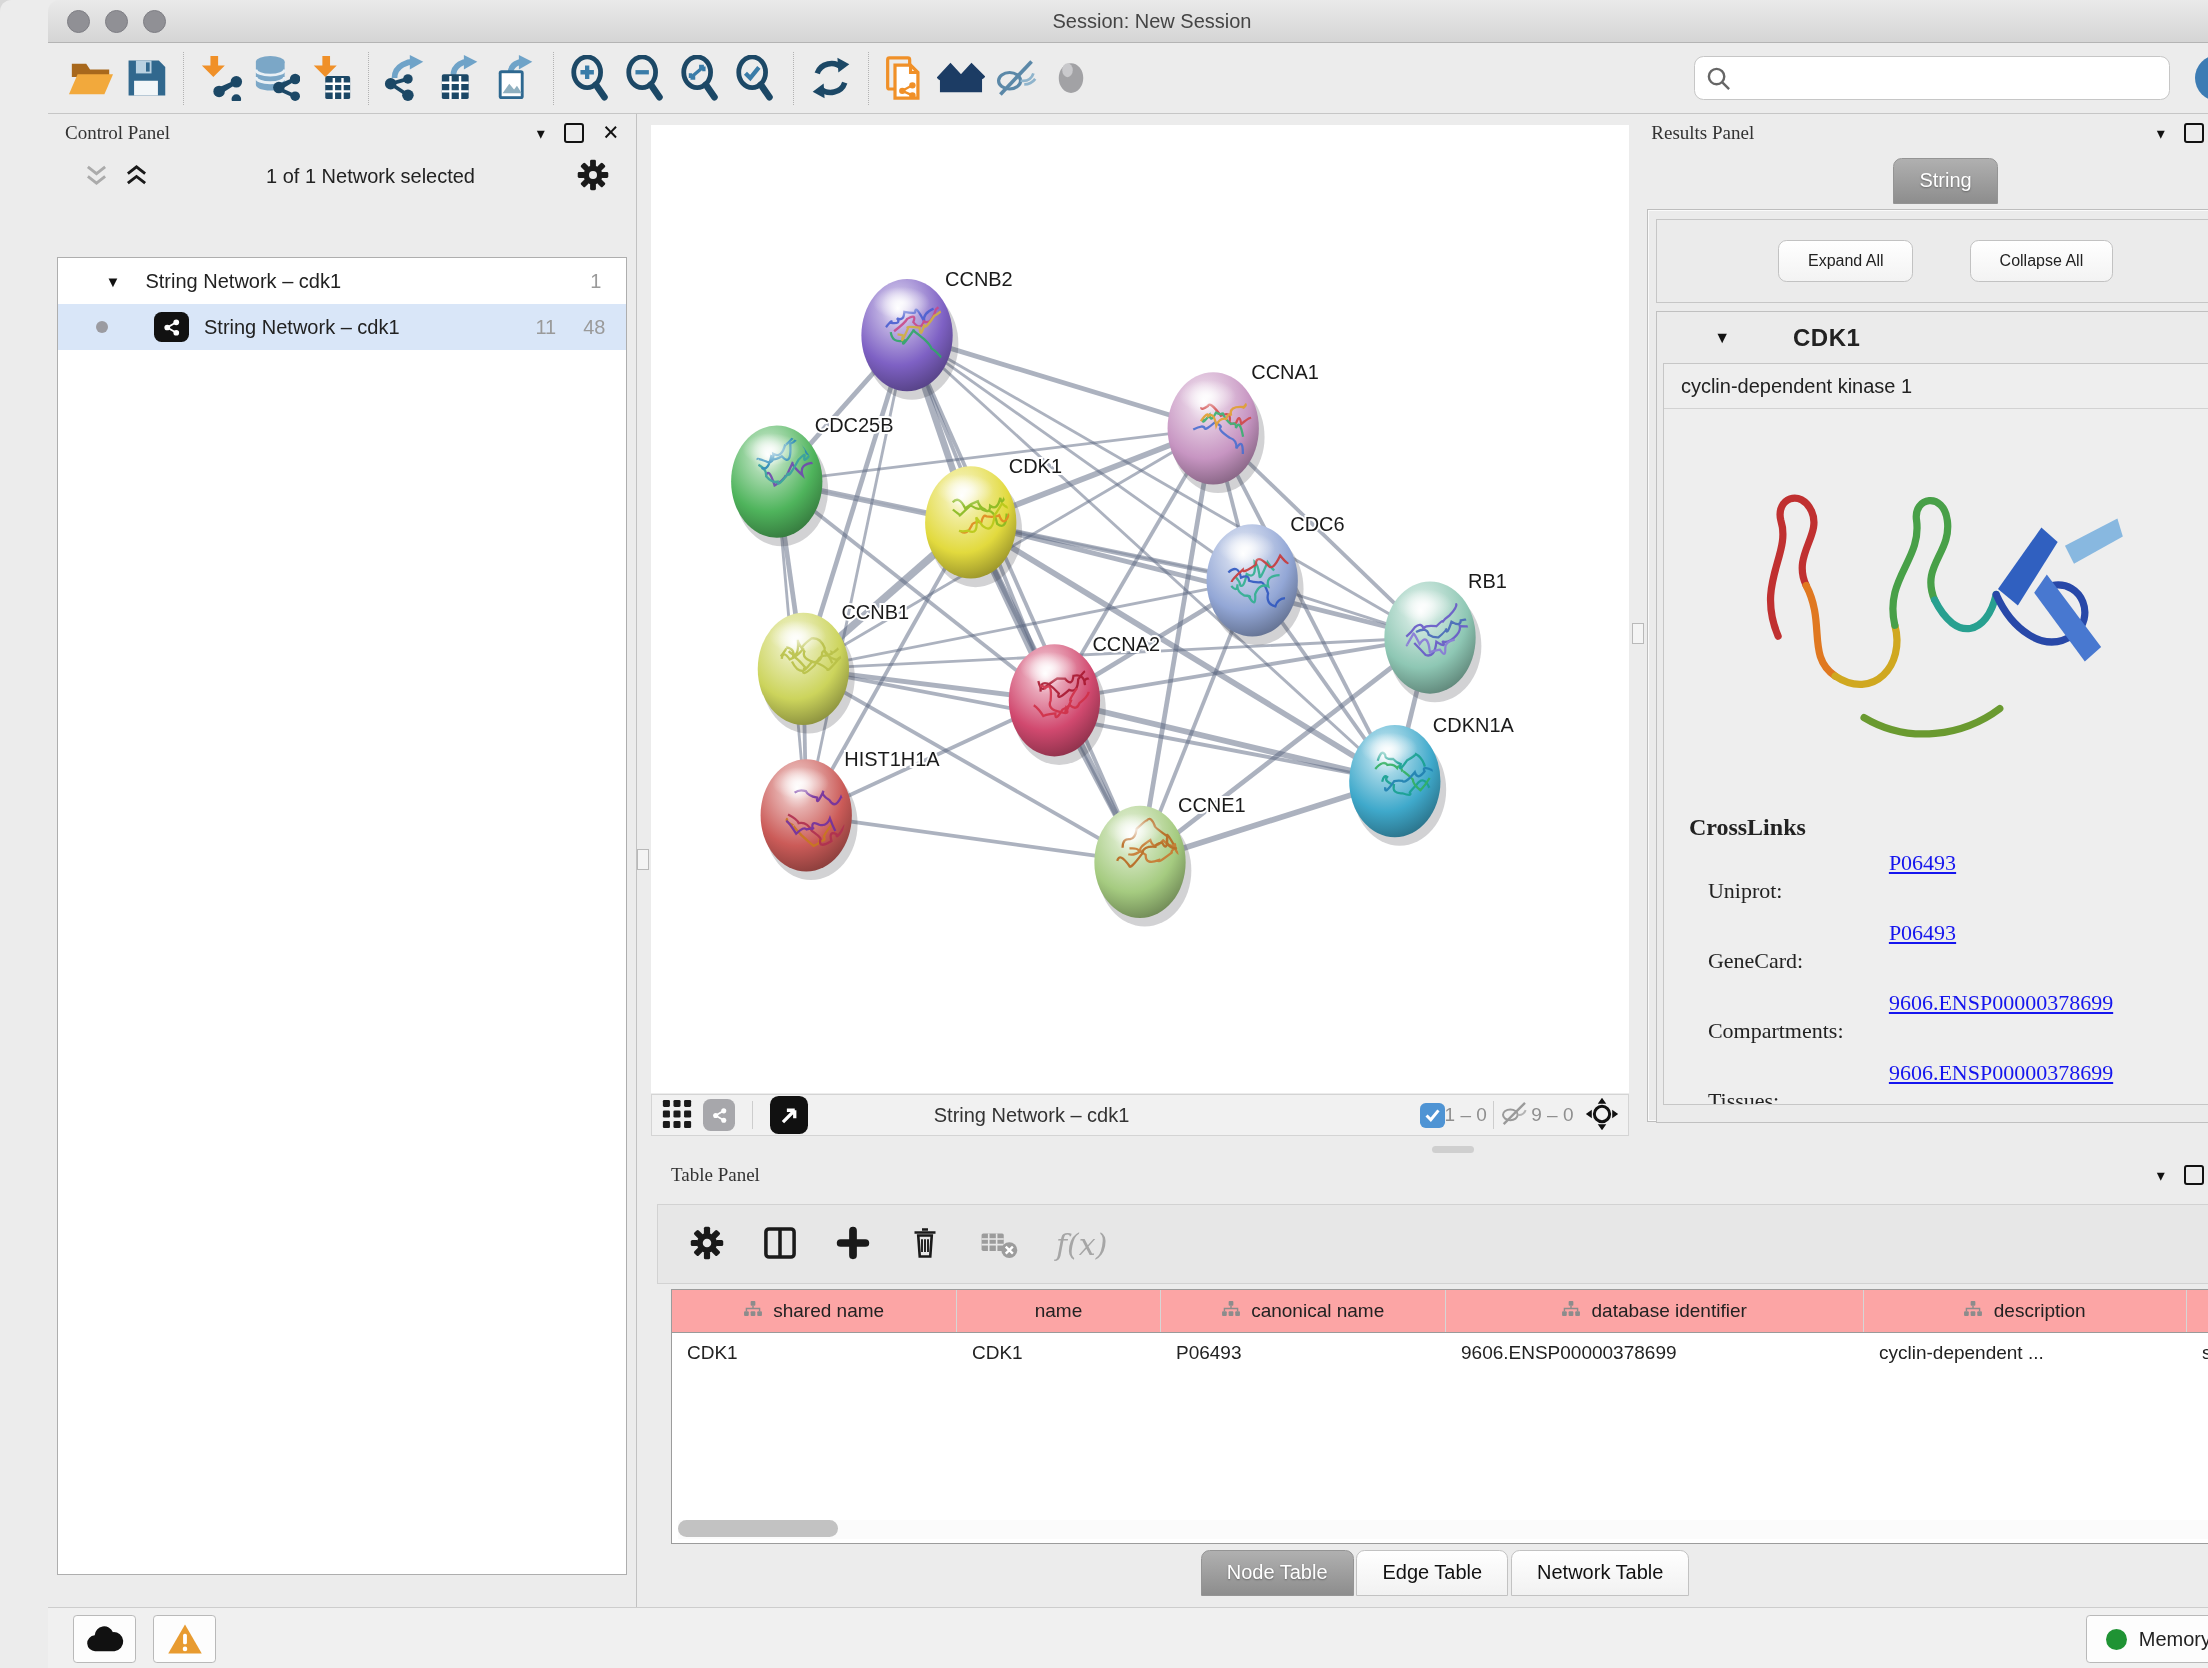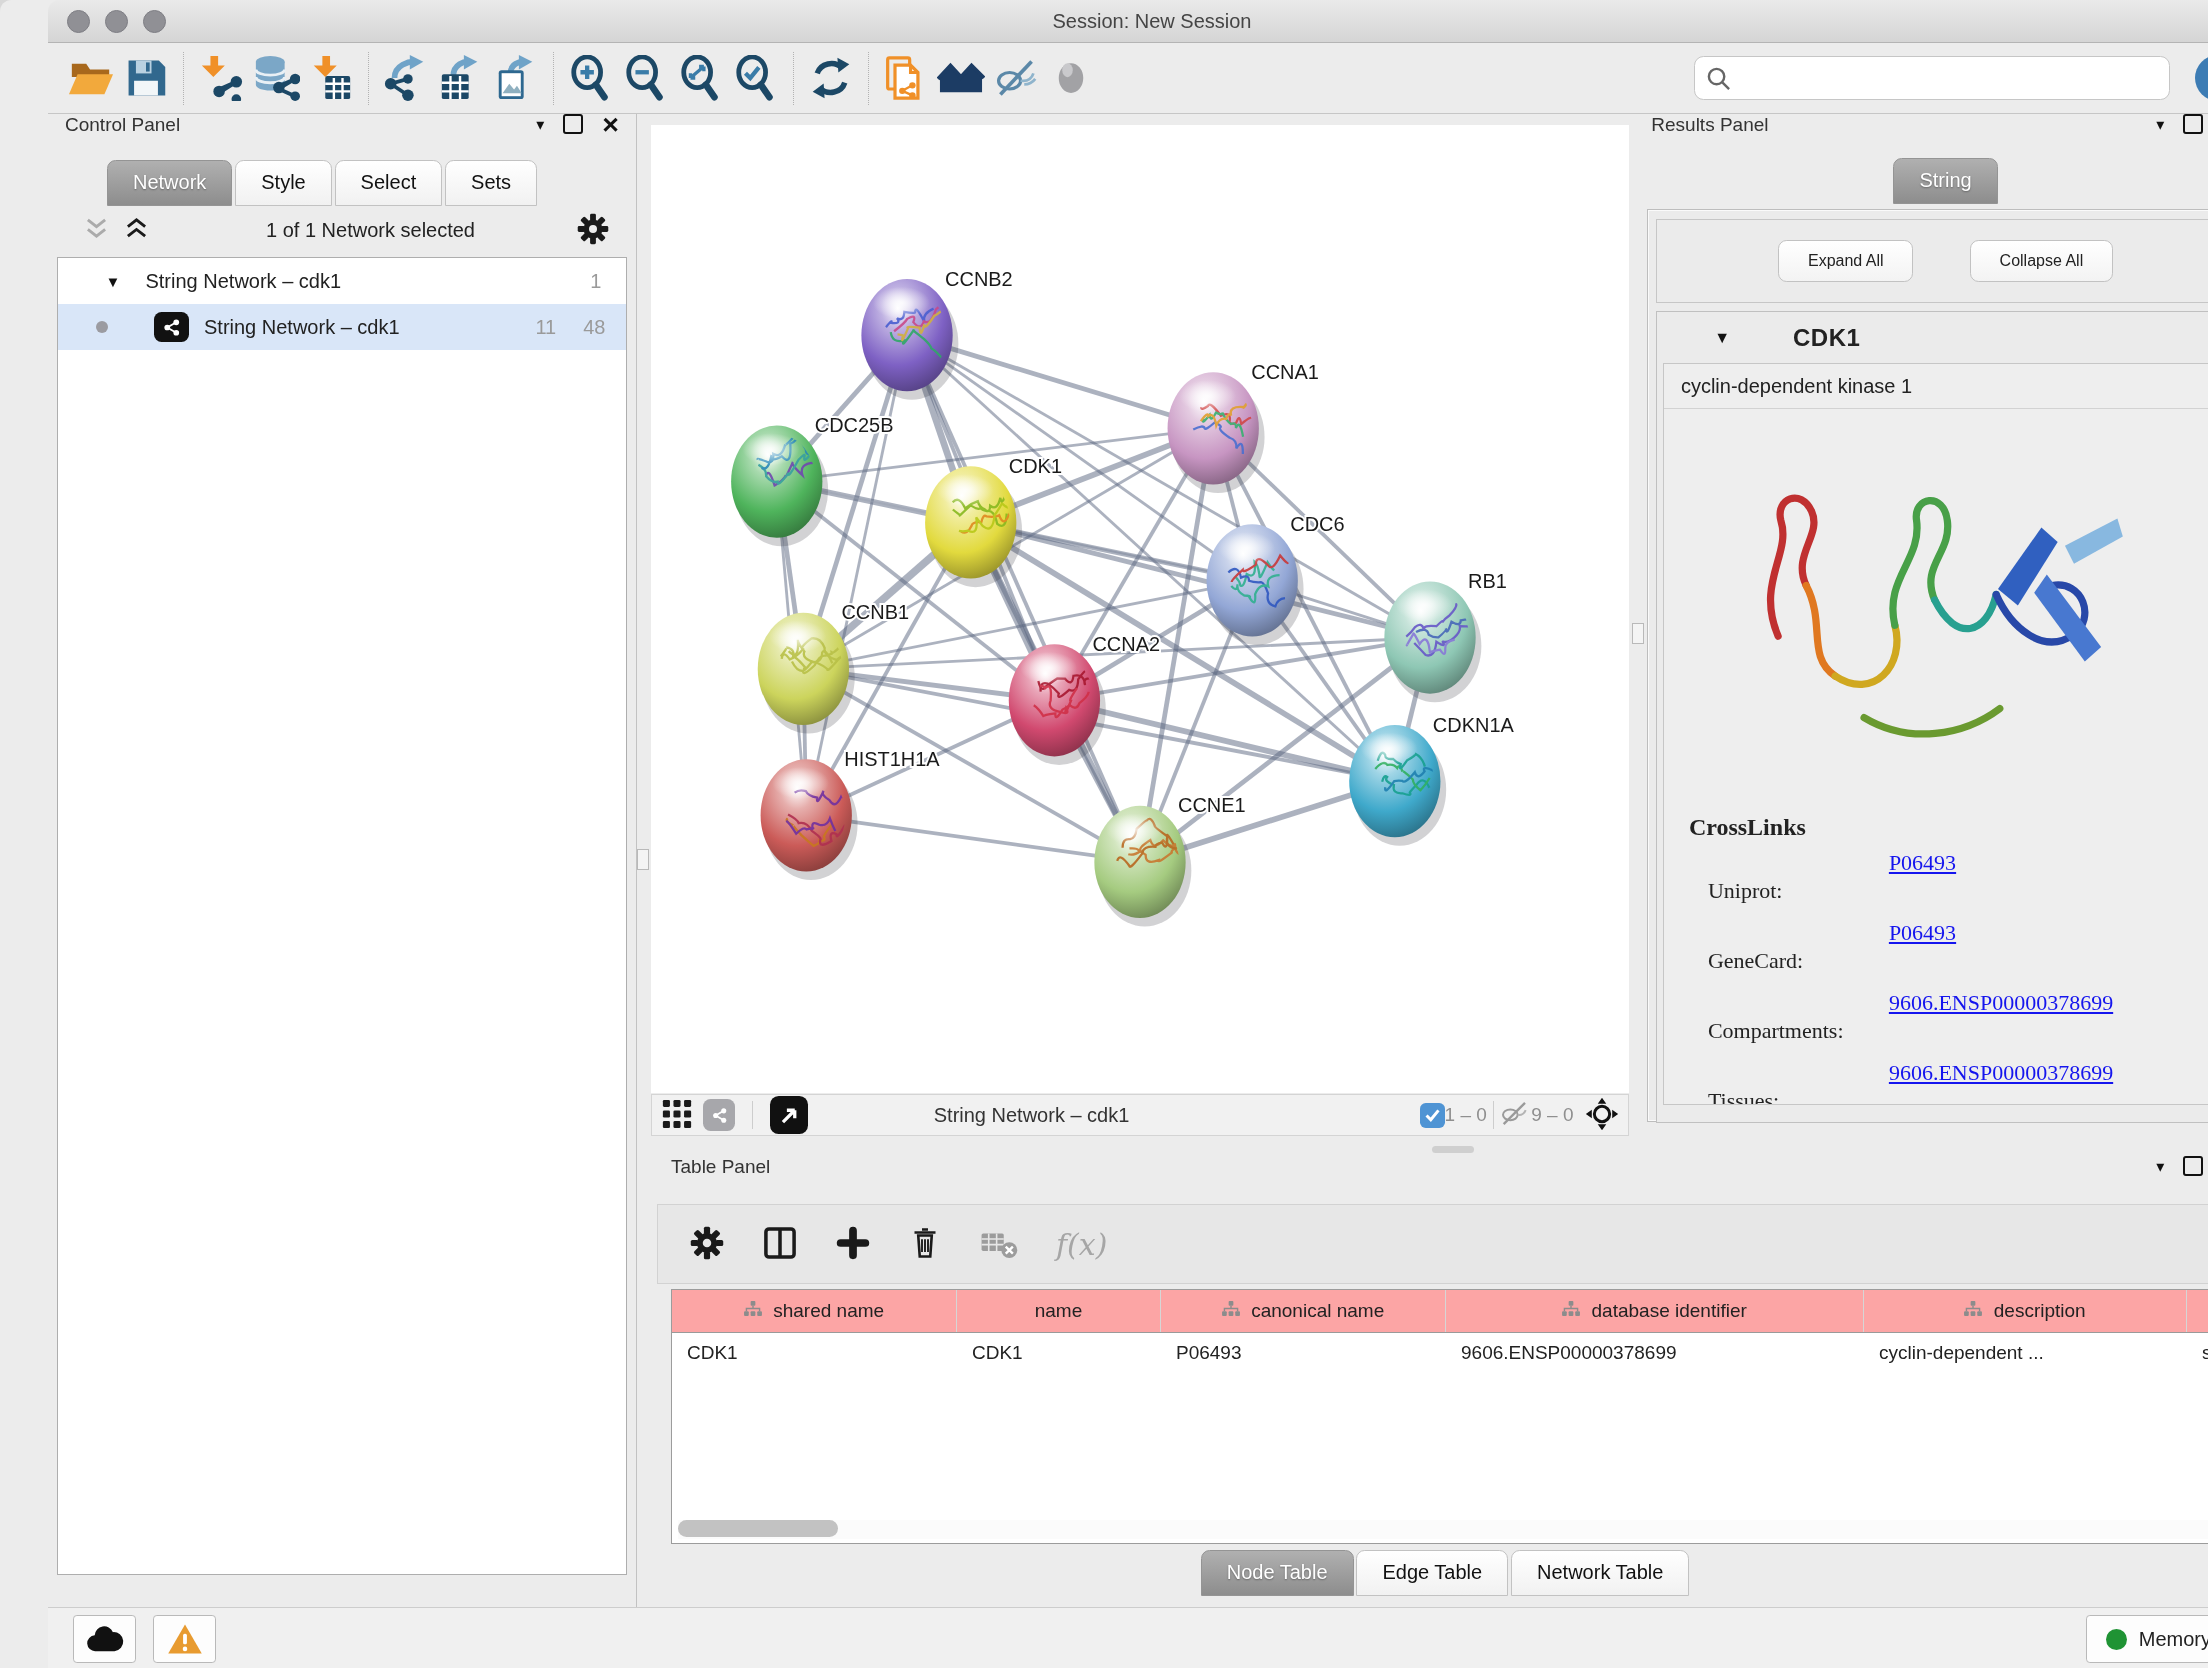--- a/index.html
+++ b/index.html
@@ -20,21 +20,21 @@
   .searchbox input{border:none;outline:none;flex:1;font-size:19px;font-family:inherit;background:transparent;margin-left:7.6px;}
   .helpbtn{width:46px;height:46px;border-radius:50%;background:#3c7cb4;color:#fff;font-size:28.5px;font-weight:bold;display:flex;align-items:center;justify-content:center;margin-left:25px;flex:0 0 auto;}
   
   .main{display:flex;height:1493px;}
   .control-panel{width:589px;flex:0 0 auto;border-right:1px solid #c2c2c2;box-sizing:border-box;position:relative;background:#ececec;}
   .right-stack{flex:1;display:flex;flex-direction:column;min-width:0;}
   .top-row{height:1042px;display:flex;position:relative;}
   .network-view{width:1001px;flex:0 0 auto;position:relative;}
   .results-panel{flex:1;position:relative;min-width:0;}
   
-  .panel-header{height:38px;display:flex;align-items:flex-start;font-size:19px;color:#333;}
+  .panel-header{height:38px;display:flex;align-items:center;font-size:19px;color:#333;font-family:Liberation Serif, serif;}
   .panel-header .ph-title{padding-left:17px;}
   .ph-icons{margin-left:auto;display:flex;align-items:center;gap:19px;padding-right:17px;}
   .ph-icons .tri{font-size:16px;color:#111;}
   .ph-icons .flt{width:16px;height:16px;border:2.4px solid #111;border-radius:2.9px;}
   .ph-icons .cls{font-size:28.5px;font-weight:bold;color:#111;line-height:16px;}
   .tab{display:inline-flex;align-items:center;justify-content:center;height:46px;padding:0 25px;
     font-size:20px;background:linear-gradient(#fff,#f1f1f1);border:1px solid #c2c2c2;
     border-radius:8.6px 8.6px 0 0;margin-right:2.9px;color:#111;box-sizing:border-box;}
   .tab.active{background:linear-gradient(#b0b0b0,#8d8d8d);color:#fff;border-color:#949494;text-shadow:0 1px 1.9px rgba(0,0,0,.35);}
   
@@ -288,23 +288,20 @@
   <div class="main">
 
     <aside class="control-panel">
       <div class="panel-header">
         <span class="ph-title">Control Panel</span>
         <span class="ph-icons">
           <span class="tri">▾</span>
           <span class="flt"></span>
           <span class="cls">×</span>
         </span>
-      </div>
-      <div class="cp-tabs">
-        <span class="tab active">Network</span><span class="tab">Style</span><span class="tab">Select</span><span class="tab">Sets</span>
       </div>
       <div class="cp-nettoolbar">
         <span class="chev"><svg width="25" height="23" viewBox="0 0 24 24">
               <path d="M3 3l9 7 9-7M3 13l9 7 9-7" stroke="#ababab" stroke-width="3" fill="none"></path>
             </svg></span>
         <span class="chev"><svg width="25" height="23" viewBox="0 0 24 24">
               <path d="M3 10l9-7 9 7M3 20l9-7 9 7" stroke="#1a1a1a" stroke-width="3" fill="none"></path>
             </svg></span>
         <span class="cp-sel-label">1 of 1 Network selected</span>
         <span><svg width="32" height="32" viewBox="0 0 44 44">

